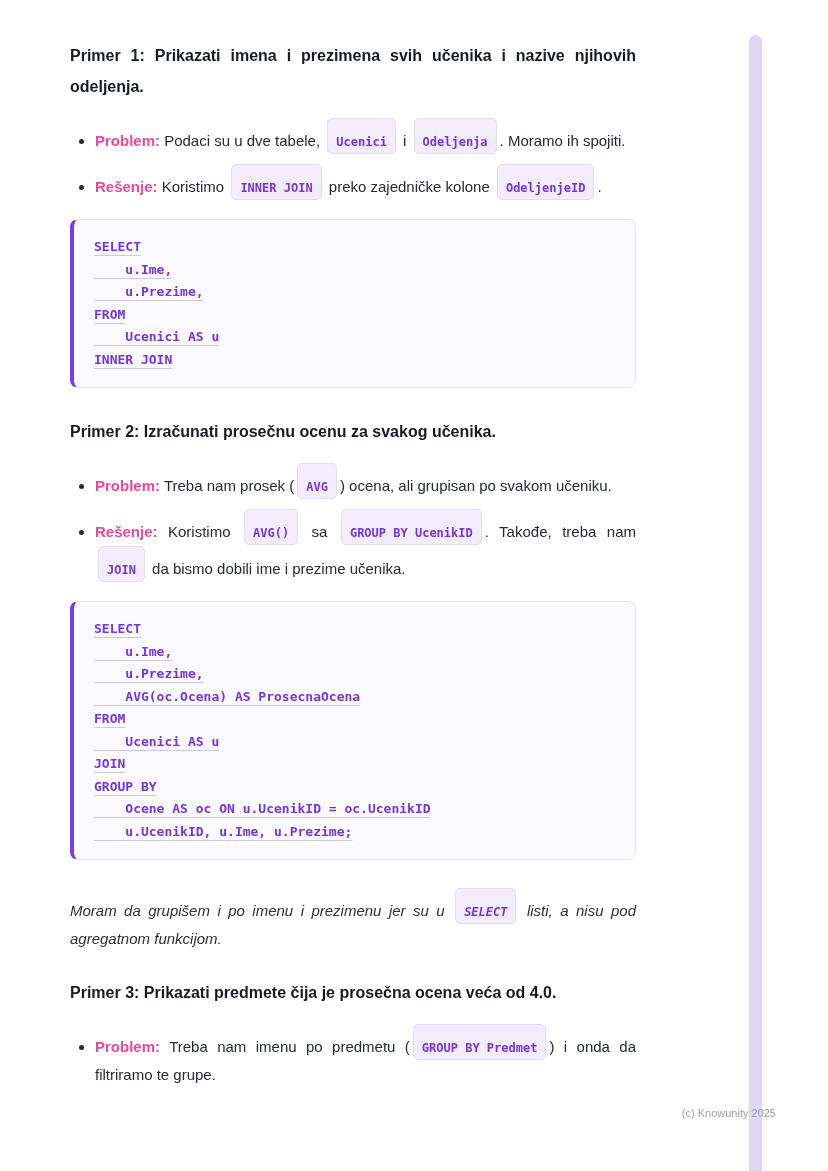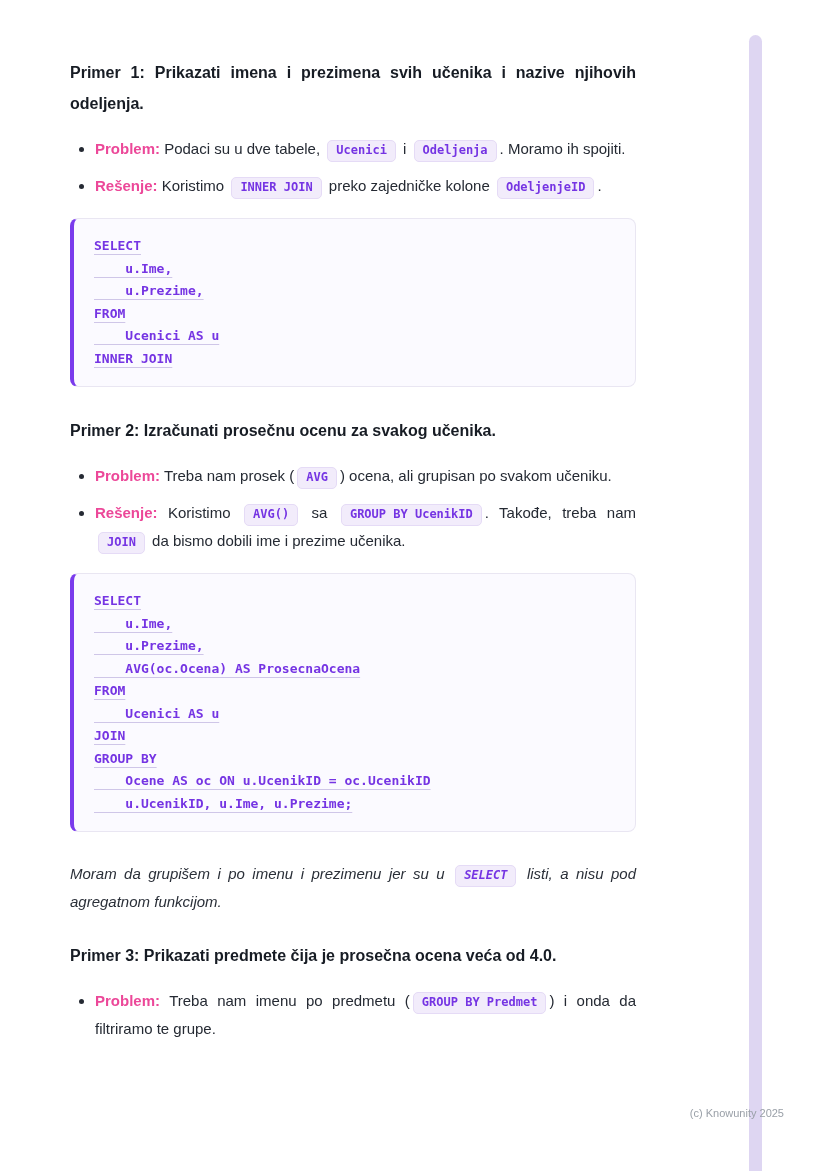--- a/index.html
+++ b/index.html
@@ -1,35 +1,35 @@
 <!DOCTYPE html>
 <html><head>
 <meta charset="utf-8">
 <style>
   * { box-sizing: border-box; }
   html, body { margin: 0; padding: 0; background: #ffffff; }
   .page {
     position: relative; width: 828px; height: 1171px; background: #ffffff;
     overflow: hidden; font-family: "Liberation Sans", sans-serif; color: #252a33;
   }
-  .content { position: absolute; left: 70px; top: 57px; width: 566px; }
+  .content { position: absolute; left: 70px; top: 40px; width: 566px; }
 
   .heading {
     margin: 0 0 16px; font-weight: 700; font-size: 16px; line-height: 31px;
     color: #171c24; text-align: justify;
   }
 
   .bullets { margin: 0 0 18px; padding: 0 0 0 25px; list-style: disc outside; }
   .bullets li { margin: 0 0 9px; font-size: 15px; line-height: 28px; text-align: justify; }
   .bullets li::marker { color: #252a33; }
 
   .b { font-weight: 700; color: #ec4899; }
 
   .chip {
-    display: inline-block; margin: 0 3px; padding: 2px 8px 3px;
+    display: inline-block; margin: 0 3px; padding: 16px 8px 3px;
     background: #f2ecfb; border: 1px solid #e5dbf6; border-radius: 5px;
     color: #7534e3; font-family: "DejaVu Sans Mono", monospace;
     font-size: 12px; font-weight: 700; line-height: 1.25;
     font-style: inherit; white-space: pre;
   }
 
   .code-block {
     margin: 6px 0 28px; padding: 15px 20px 17px;
     background: #fbfaff; border: 1px solid #e9e6f2;
     border-left: 4px solid #7a3bec; border-radius: 8px;
@@ -45,21 +45,21 @@
   .note {
     margin: 0 0 24px; font-style: italic; font-size: 15px; line-height: 28px;
     color: #2a2f38; text-align: justify;
   }
 
   .scrollbar {
     position: absolute; top: 35px; right: 66px; width: 13px; height: 1136px;
     background: #ded6f2; border-radius: 8px 8px 0 0;
   }
   .watermark {
-    position: absolute; right: 44px; bottom: 52px; font-size: 11px;
+    position: absolute; right: 52px; bottom: 52px; font-size: 11px;
     color: #9aa0a8; z-index: 2;
   }
 </style>
 </head>
 <body>
 
 <div class="page">
   <div class="content">
       <p class="heading"><span>Primer 1: Prikazati imena i prezimena svih učenika i nazive njihovih odeljenja.</span></p>
       <ul class="bullets">

